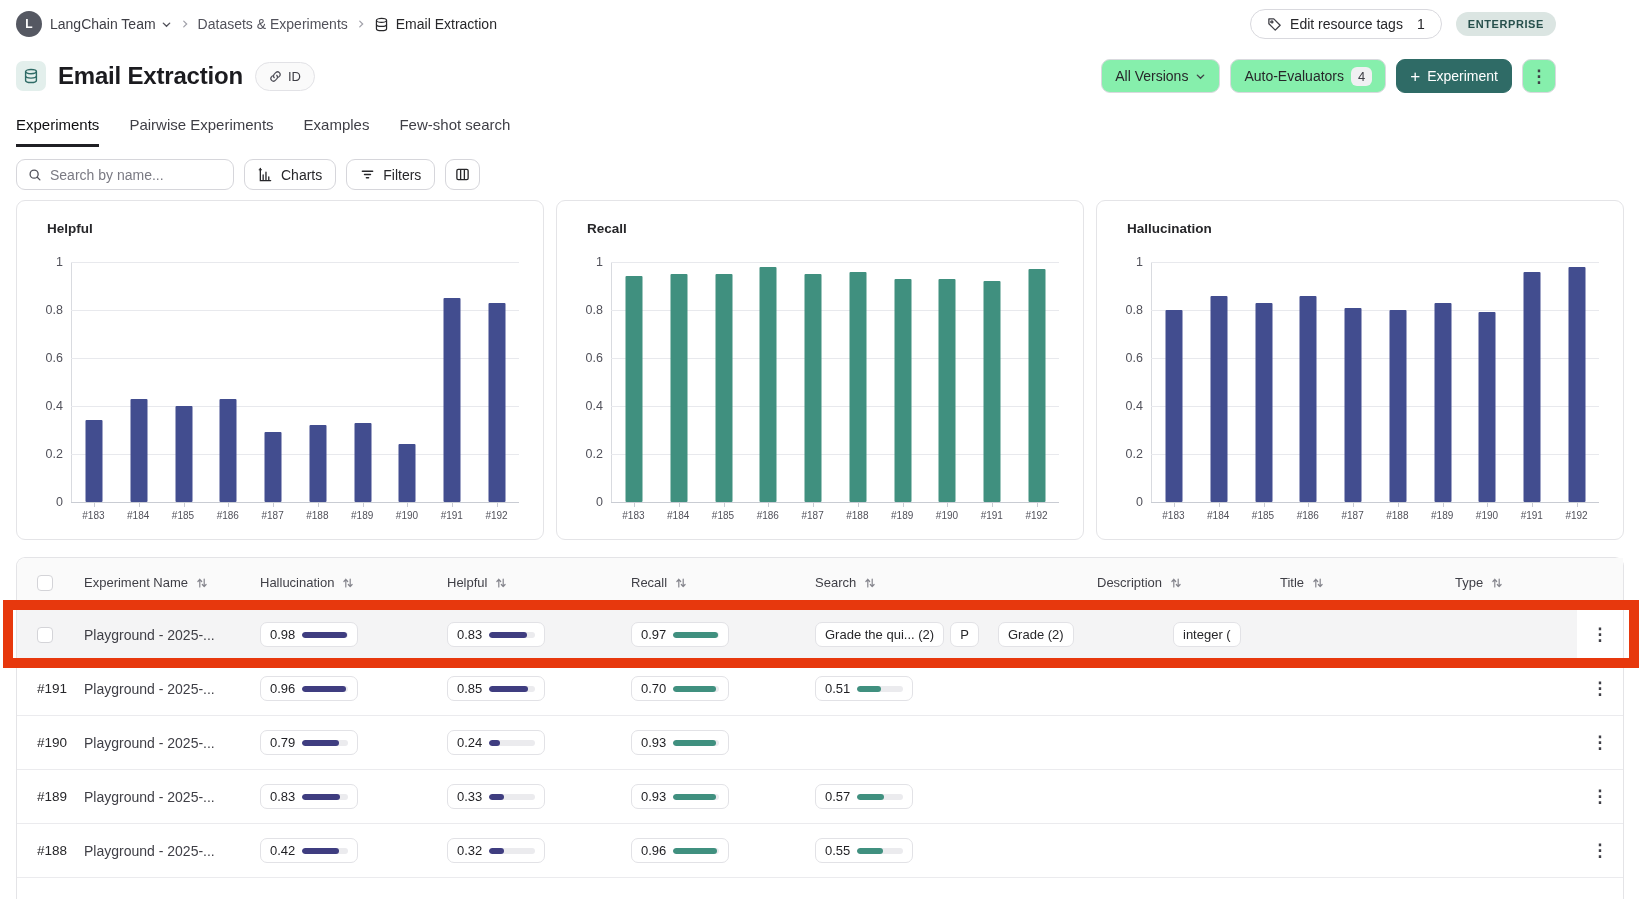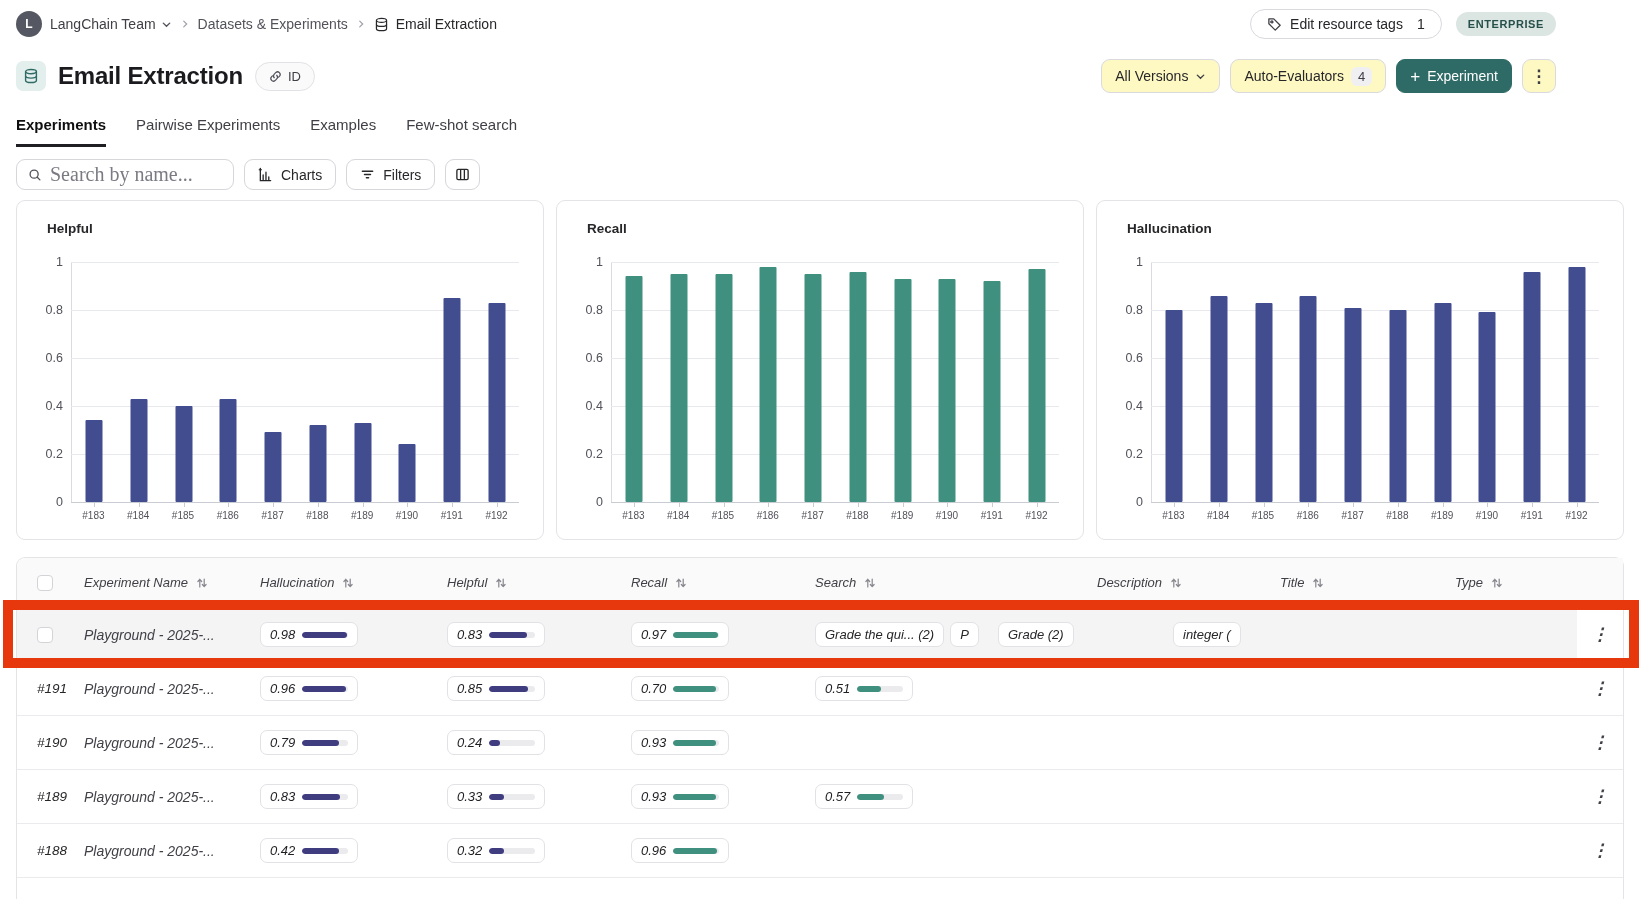--- a/index.html
+++ b/index.html
@@ -25,38 +25,38 @@
   
   .title-row { display:flex; align-items:center; justify-content:space-between; padding:8px 84px 0 16px; height:48px; }
   .title-left { display:flex; align-items:center; gap:12px; }
   .ds-icon-box { width:30px; height:30px; border-radius:7px; background:#e3efec; display:flex;
     align-items:center; justify-content:center; color:#2f6b66; }
   .page-title { font-size:24px; font-weight:700; letter-spacing:-.2px; color:#1b1b1f; }
   .id-pill { display:flex; align-items:center; gap:6px; border:1px solid #e2e2e6; background:#fafafa;
     border-radius:999px; padding:6px 13px; font-size:13px; color:#3f3f46; cursor:pointer; }
   .title-actions { display:flex; align-items:center; gap:10px; }
   .btn { display:flex; align-items:center; gap:7px; height:34px; padding:0 13px; border:1px solid #d9d9de;
-    border-radius:9px; background:#fef9c3; font-size:14px; color:#27272a; cursor:pointer; }
+    border-radius:9px; background:#86efac; font-size:14px; color:#27272a; cursor:pointer; }
   .count-badge { background:#f0f0f2; border-radius:6px; padding:2px 7px; font-size:13px; color:#3f3f46; }
   .btn-primary { background:#2f6b66; border-color:#2f6b66; color:#fff; font-weight:500; }
   .kebab-btn { width:34px; justify-content:center; padding:0; }
   .kebab-glyph { font-size:17px; line-height:1; color:#3f3f46; font-weight:700; }
   .btn-primary .plus { font-size:17px; font-weight:400; line-height:1; }
 
   
   .tabs { display:flex; gap:30px; padding:20px 16px 0; }
   .tab { font-size:15px; color:#3f3f46; padding-bottom:11px; cursor:pointer; border-bottom:3px solid transparent; }
-  .tab.active { color:#0f0f11; font-weight:700; border-bottom-color:#1f1f23; }
+  .tab.active { color:#0f0f11; font-weight:400; border-bottom-color:#1f1f23; }
 
   
   .toolbar { display:flex; align-items:center; gap:10px; margin:12px 16px 0; height:31px; }
   .search-box { display:flex; align-items:center; gap:8px; width:218px; height:31px; border:1px solid #d6d6db;
     border-radius:9px; padding:0 11px; color:#71717a; }
-  .search-box input { border:none; outline:none; width:100%; font-size:20px; color:#27272a;
-    font-family:Liberation Serif, serif; background:transparent; }
+  .search-box input { border:none; outline:none; width:100%; font-size:14px; color:#27272a;
+    font-family:Liberation Sans, sans-serif; background:transparent; }
   .search-box input::placeholder { color:#7a7a83; }
   .tool-btn { height:31px; display:flex; align-items:center; gap:8px; border:1px solid #d6d6db;
     border-radius:9px; background:#fff; padding:0 13px; font-size:14px; color:#27272a; cursor:pointer; }
   .icon-only { padding:0 9px; }
 
   
   .charts-row { display:flex; gap:12px; margin:10px 16px 0; }
   .chart-card { flex:1; height:340px; border:1px solid #e4e4e7; border-radius:9px; padding:20px 24px 0 14px; background:#fff; }
   .chart-title { font-size:13.5px; font-weight:700; color:#27272a; margin-left:16px; }
   .plot-wrap { position:relative; margin:26px 0 0 40px; height:240px; }
@@ -70,21 +70,21 @@
   .slot::after { content:""; position:absolute; left:50%; bottom:-5px; width:1px; height:4px; background:#c9ccd3; }
   .bar { position:absolute; bottom:0; left:50%; transform:translateX(-50%); width:17px; border-radius:1px; }
   .bar.navy { background:#424d8f; }
   .bar.teal { background:#40907f; }
   .xlabels { display:flex; margin-left:40px; margin-top:8px; }
   .xl { flex:1; text-align:center; font-size:10px; color:#52525b; }
 
   
   .table-card { margin:17px 16px 0; border:1px solid #e4e4e7; border-bottom:none;
     border-radius:9px 9px 0 0; position:relative; background:#fff; }
-  .trow { display:flex; align-items:center; height:54px; border-top:1px solid #ebebee; background:#fff;font-style:italic; }
+  .trow { display:flex; align-items:center; height:54px; border-top:1px solid #ebebee; background:#fff; }
   .thead { height:49px; background:#fafafa; border-top:none; border-radius:9px 9px 0 0;
     font-size:13px; font-weight:500; color:#3f3f46; }
   .trow.hl { background:#f4f4f5; }
   .cell { display:flex; align-items:center; gap:6px; padding-right:8px; }
   .c-id { width:67px; padding-left:20px; flex:none; font-size:13.5px; color:#27272a; }
   .c-name { width:176px; flex:none; font-size:14px; color:#3f3f46; }
   .c-hall { width:187px; flex:none; }
   .c-help { width:184px; flex:none; }
   .c-recall { width:184px; flex:none; }
   .c-random { width:282px; flex:none; }
@@ -699,20 +699,28 @@
         </span>
       </div>
     <div class="cell c-recall">
         <span class="score-pill">
           <span>0.96</span>
           <span class="mini-track">
             <span class="mini-fill teal" style="width: 96%;"></span>
           </span>
         </span>
       </div>
+    <div class="cell c-random">
+        <span class="score-pill">
+          <span>0.55</span>
+          <span class="mini-track">
+            <span class="mini-fill teal" style="width: 55%;"></span>
+          </span>
+        </span>
+      </div>
     <div class="cell c-desc"></div>
       <div class="cell c-title"></div>
       <div class="cell c-type"></div>
     <div class="c-kebab">
         <span class="kebab-glyph">⋮</span>
       </div>
   </div>
 
   <div class="row-empty"></div>
 

